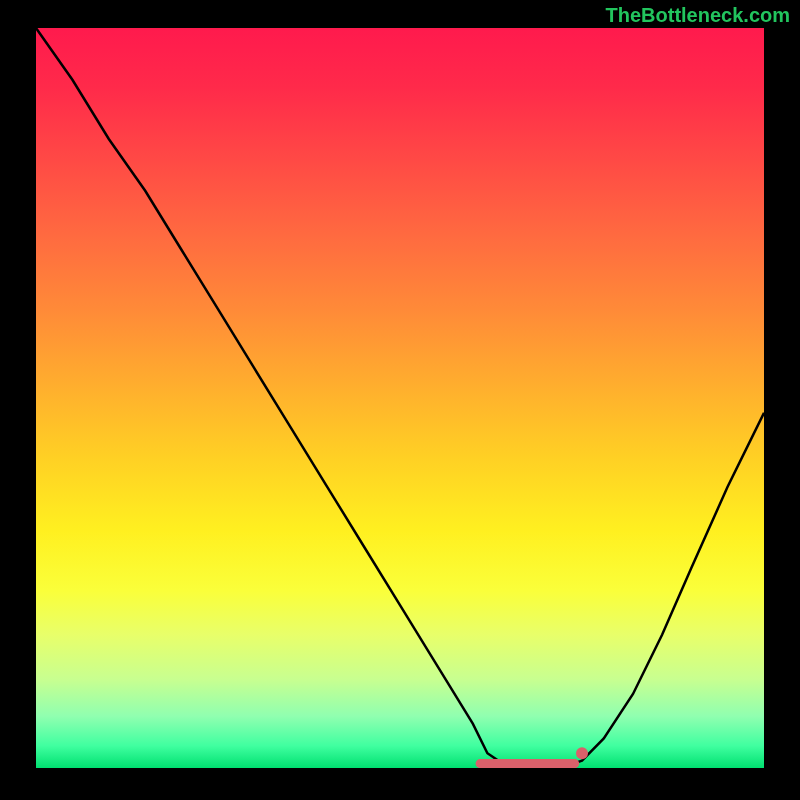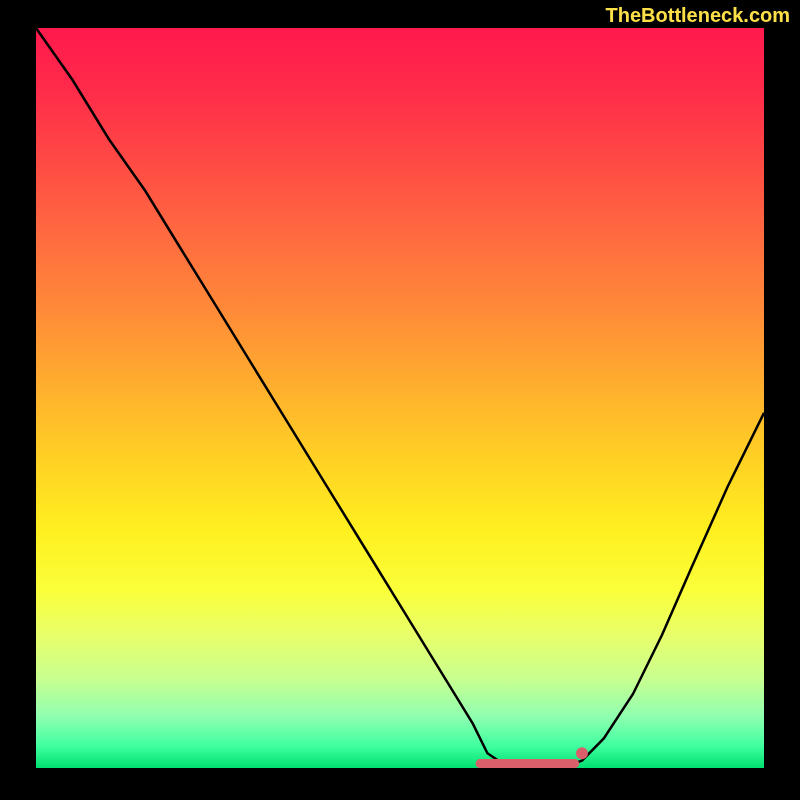--- a/index.html
+++ b/index.html
@@ -1,21 +1,21 @@
 <!DOCTYPE html>
 <html><head>
 <meta charset="utf-8">
 <style>
   * { margin: 0; padding: 0; box-sizing: border-box; }
   body { width: 800px; height: 800px; background: #000; position: relative; font-family: Arial, sans-serif; }
   .watermark {
     position: absolute;
     top: 4px;
     right: 10px;
-    color: #fde047;
+    color: #22c55e;
     font-size: 20px;
     font-weight: bold;
     z-index: 10;
   }
   .plot-area {
     position: absolute;
     left: 36px;
     top: 28px;
     width: 728px;
     height: 740px;

